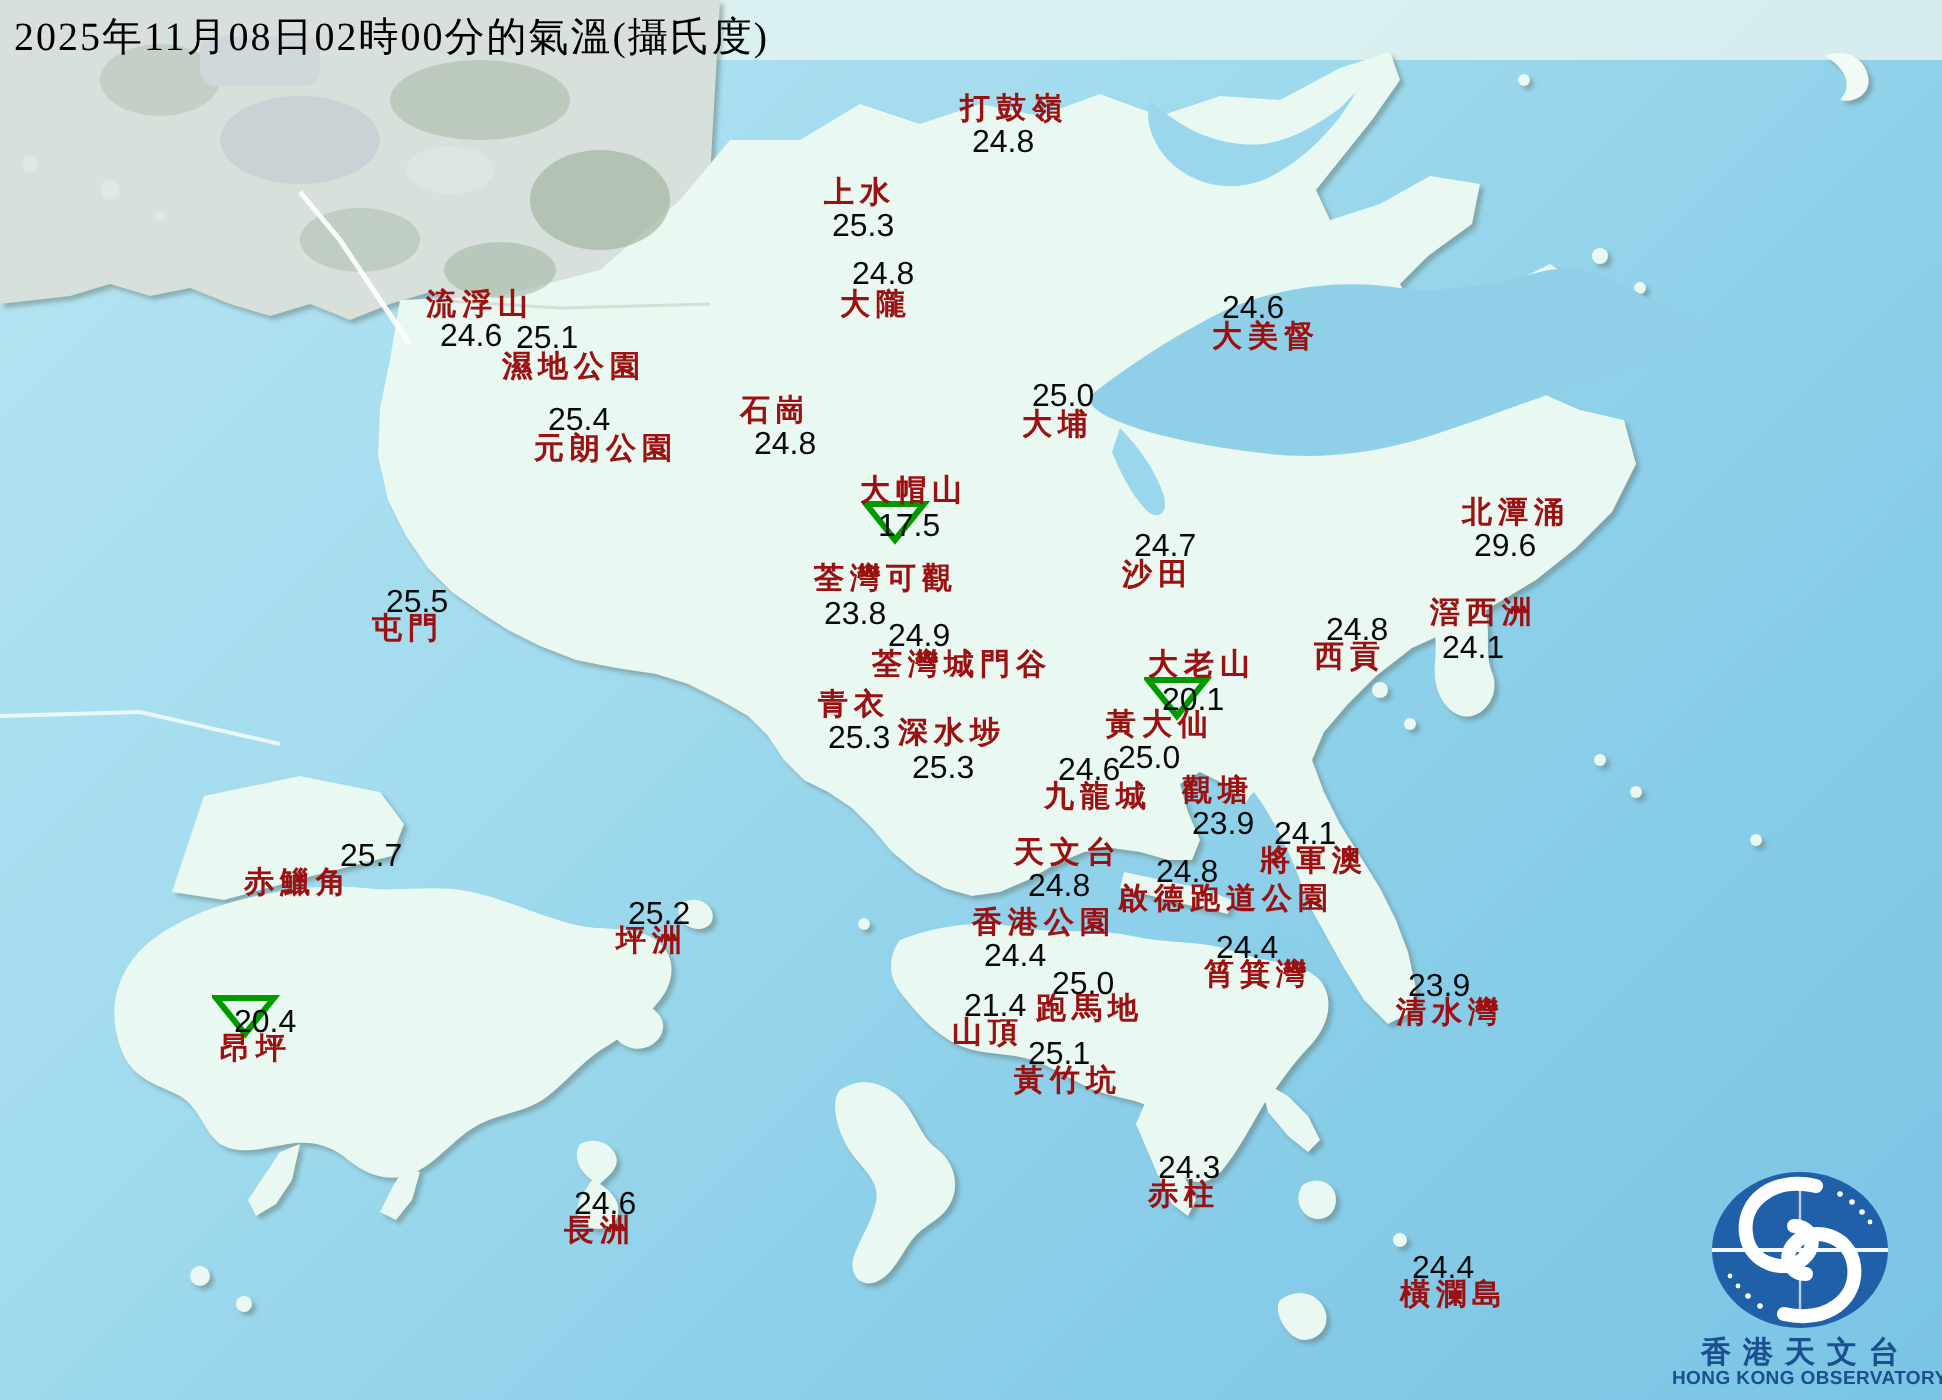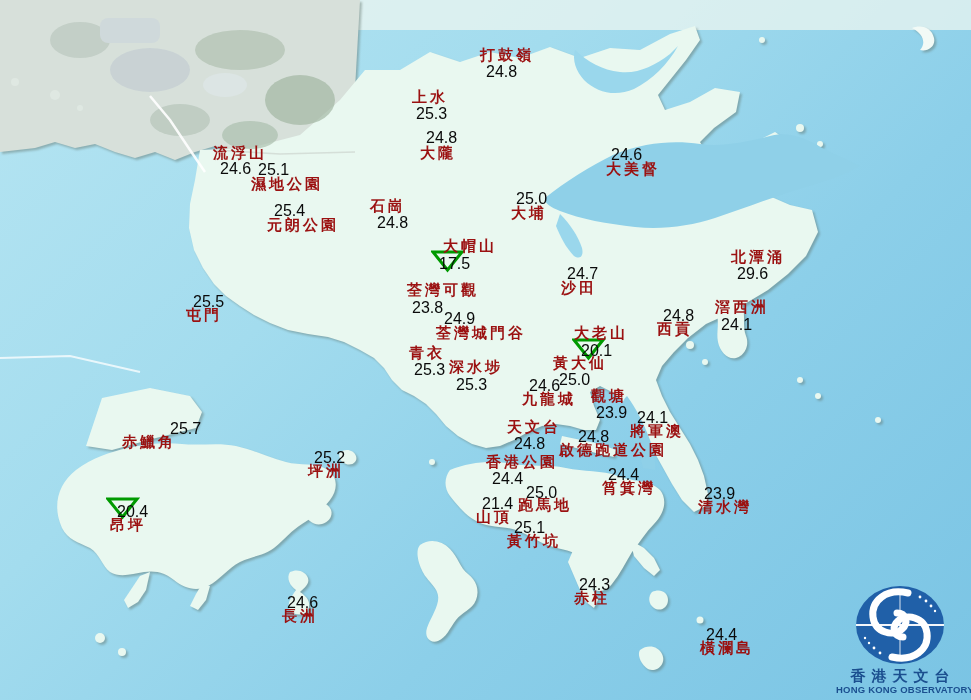--- a/index.html
+++ b/index.html
@@ -157,20 +157,21 @@
       <ellipse cx="225" cy="85" rx="22" ry="12" fill="#dfe8ea"></ellipse>
     </g>
 
     <g fill="none">
       <polyline points="150,96 170,120 190,150 205,172" stroke="#ffffff" stroke-width="2.5" opacity="0.9"></polyline>
       <polyline points="215,150 280,154 355,152" stroke="#cfd8d2" stroke-width="1.5" opacity="0.8"></polyline>
       <polyline points="0,358 70,356 140,372" stroke="#ffffff" stroke-width="2" opacity="0.75"></polyline>
     </g>
   </svg>
 
+  <div id="title">2025年11月08日02時00分的氣溫(攝氏度)</div>
 
   <div style="position:absolute;left:0;top:0;width:971px;height:700px;">
       <div class="station-value" style="left: 486px; top: 64px;">24.8</div>
       <div class="station-name" style="left: 480px; top: 48px;">打鼓嶺</div>
       <div class="station-value" style="left: 416px; top: 106px;">25.3</div>
       <div class="station-name" style="left: 412px; top: 90px;">上水</div>
       <div class="station-value" style="left: 426px; top: 130px;">24.8</div>
       <div class="station-name" style="left: 420px; top: 146px;">大隴</div>
       <div class="station-value" style="left: 220px; top: 161px;">24.6</div>
       <div class="station-name" style="left: 213px; top: 146px;">流浮山</div>
@@ -183,21 +184,21 @@
       <div class="station-value" style="left: 611px; top: 147px;">24.6</div>
       <div class="station-name" style="left: 606px; top: 162px;">大美督</div>
       <div class="station-value" style="left: 516px; top: 191px;">25.0</div>
       <div class="station-name" style="left: 511px; top: 206px;">大埔</div>
       <div class="station-value" style="left: 737px; top: 266px;">29.6</div>
       <div class="station-name" style="left: 731px; top: 250px;">北潭涌</div>
       <div class="tri" style="left: 431px; top: 249px;"><svg width="34" height="24">
           <polygon points="2,3 31,3 16.5,21" fill="none" stroke="#009a00" stroke-width="3"></polygon>
         </svg></div>
       <div class="station-value" style="left: 439px; top: 256px;">17.5</div>
-      <div class="station-name" style="left: 430px; top: 239px; margin-left: 13px;">大帽山</div>
+      <div class="station-name" style="left: 430px; top: 239px;">大帽山</div>
       <div class="station-value" style="left: 567px; top: 266px;">24.7</div>
       <div class="station-name" style="left: 561px; top: 281px;">沙田</div>
       <div class="station-value" style="left: 412px; top: 300px;">23.8</div>
       <div class="station-name" style="left: 407px; top: 283px;">荃灣可觀</div>
       <div class="station-value" style="left: 444px; top: 311px;">24.9</div>
       <div class="station-name" style="left: 436px; top: 326px;">荃灣城門谷</div>
       <div class="tri" style="left: 572px; top: 337px;"><svg width="34" height="24">
           <polygon points="2,3 31,3 16.5,21" fill="none" stroke="#009a00" stroke-width="3"></polygon>
         </svg></div>
       <div class="station-value" style="left: 581px; top: 343px;">20.1</div>

